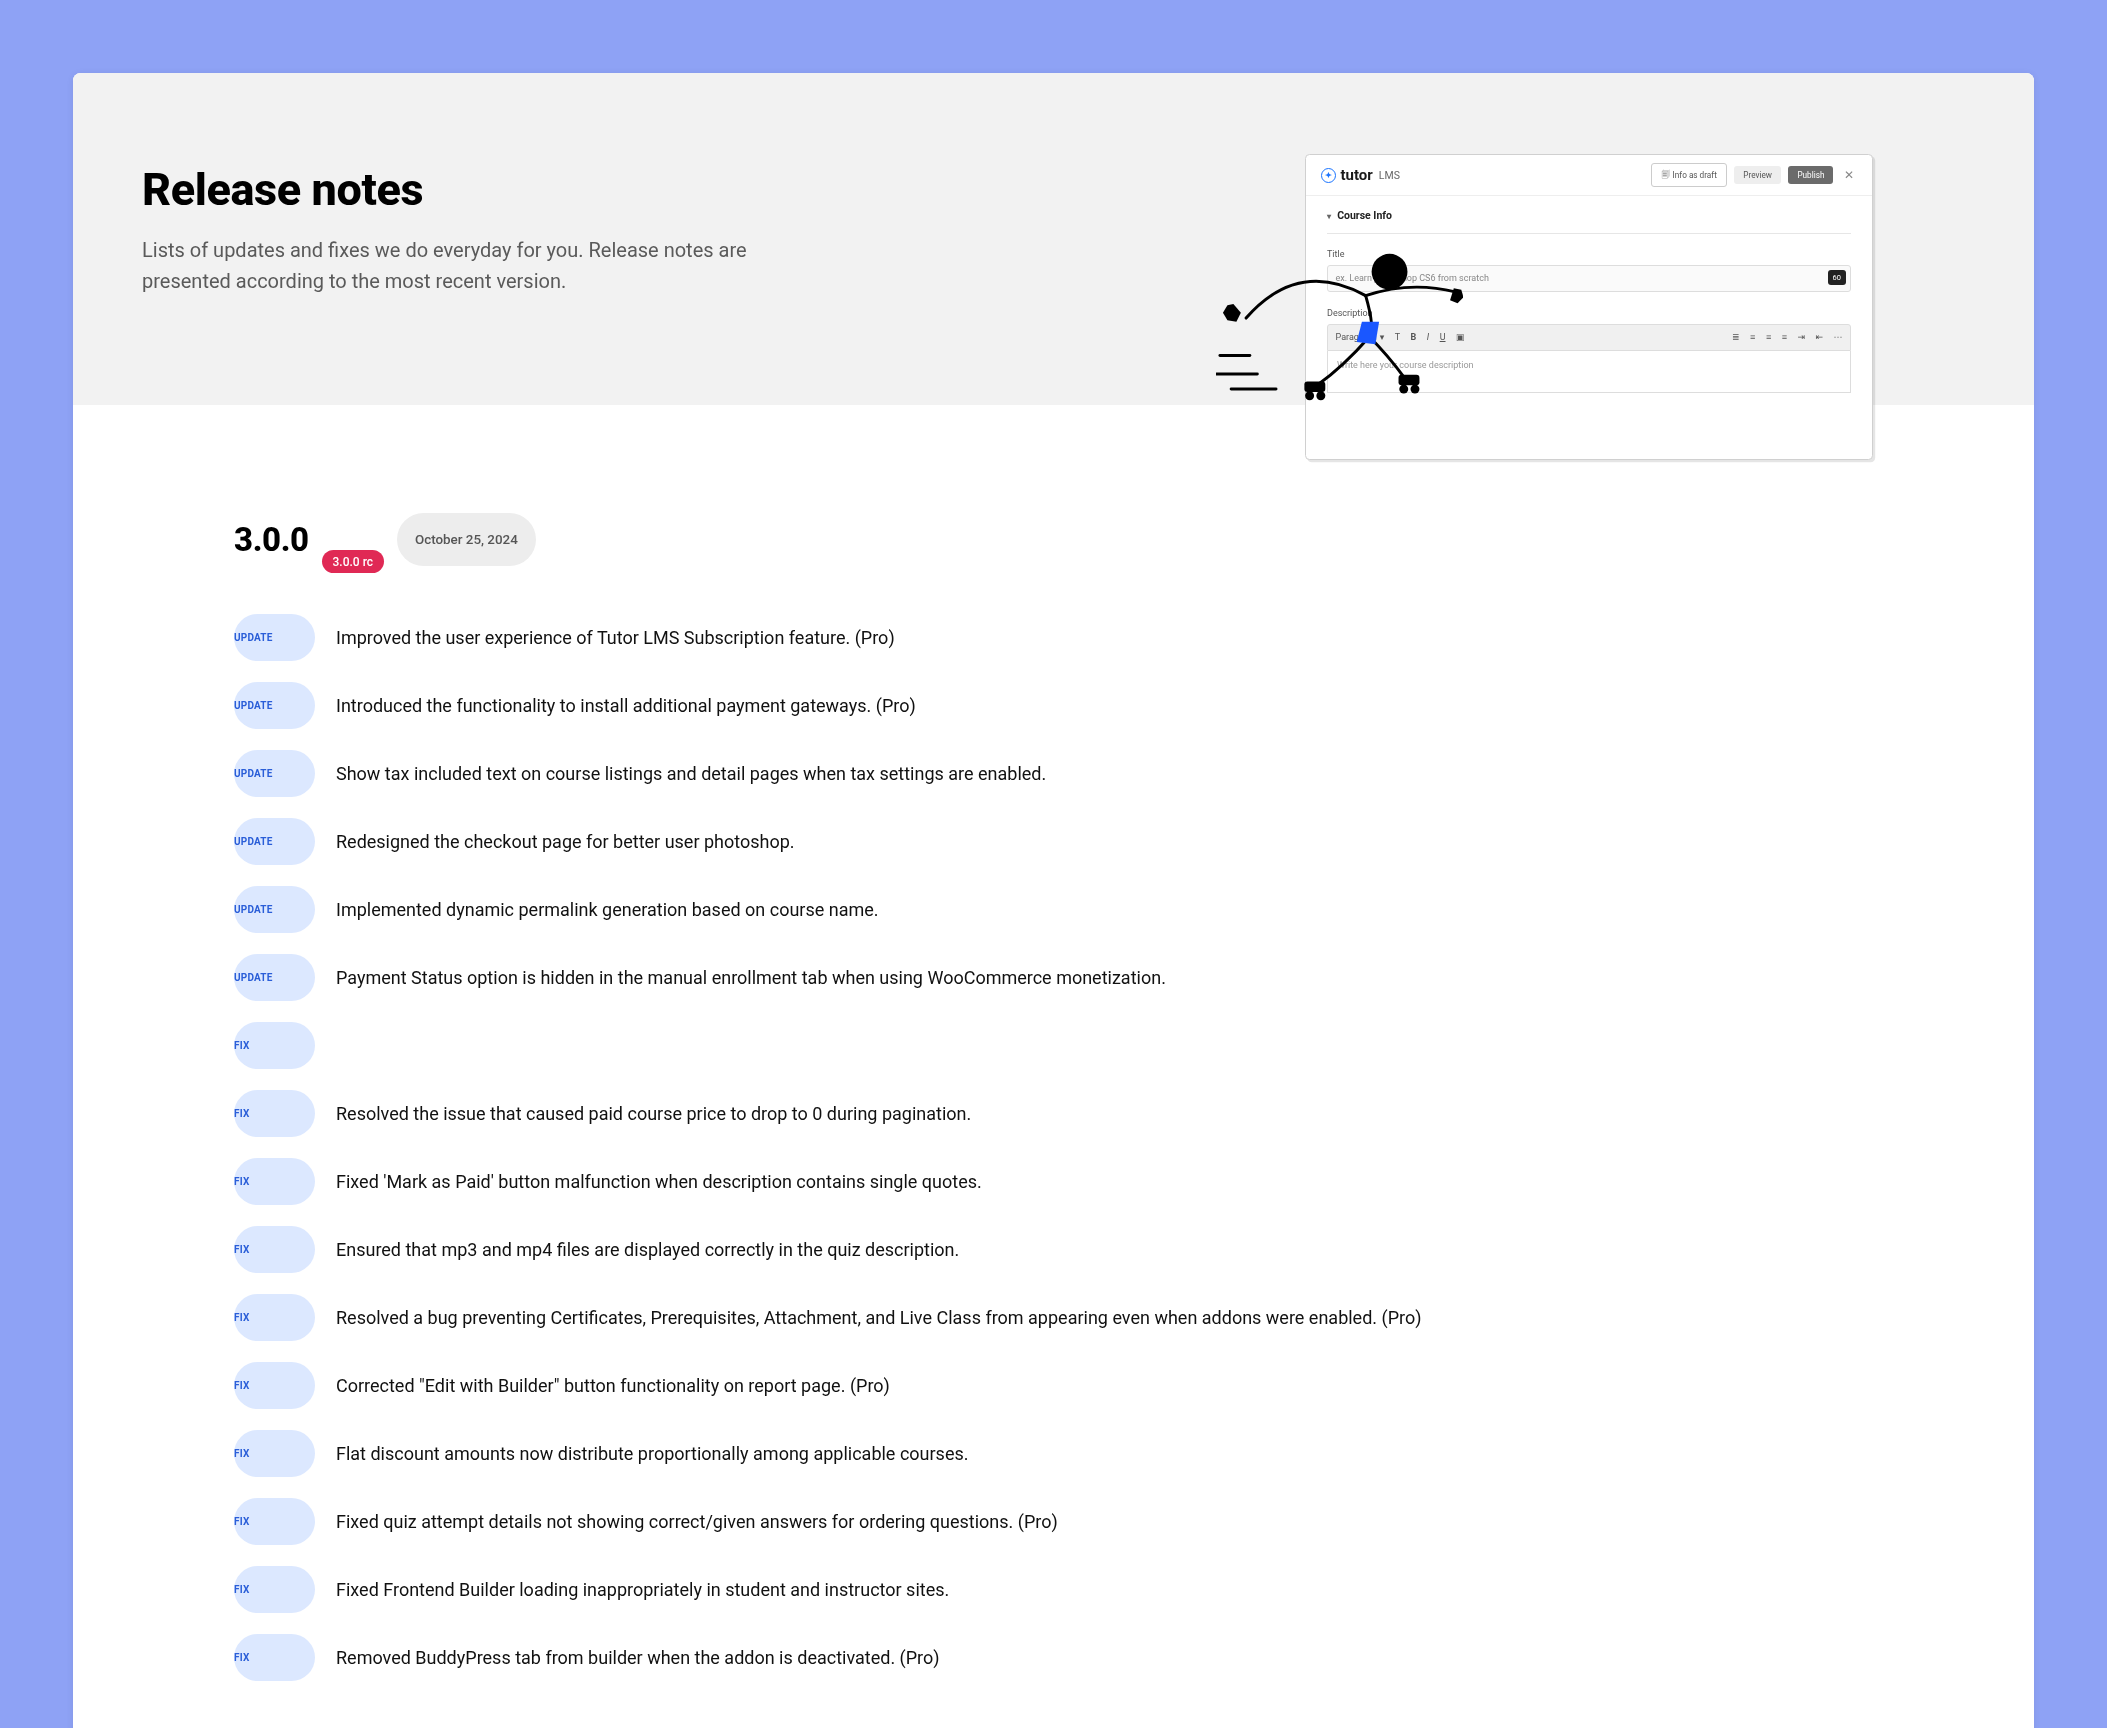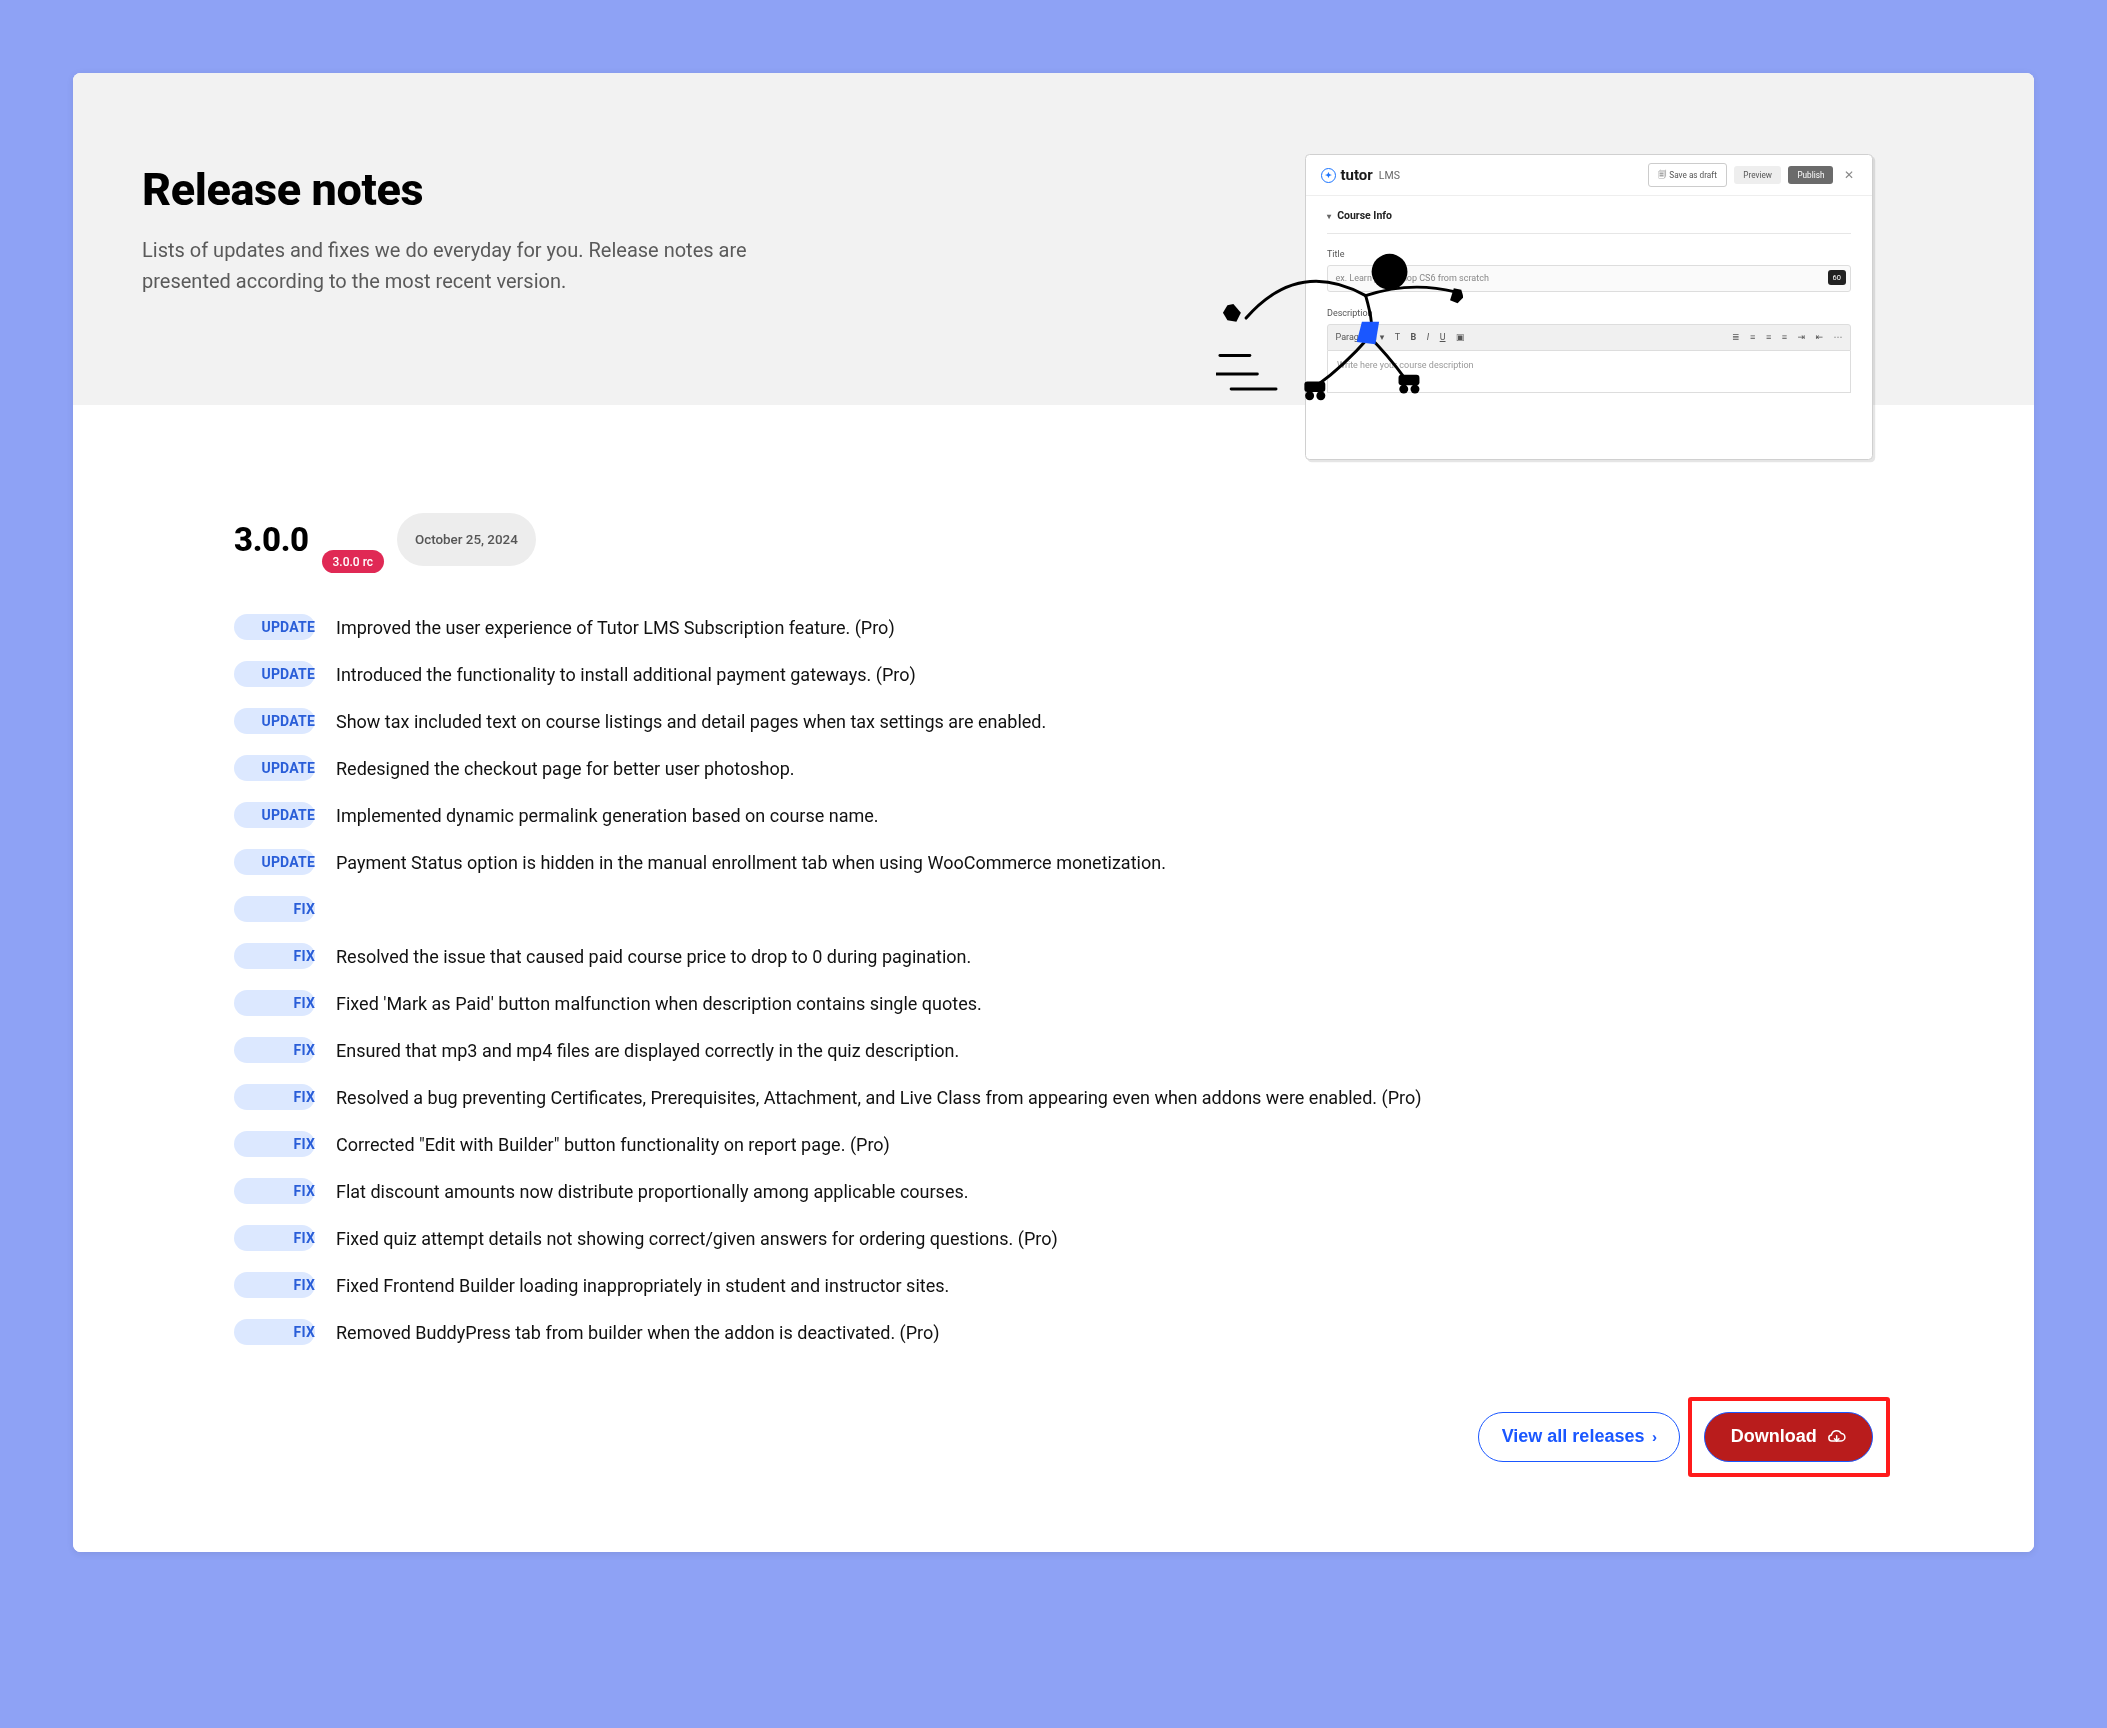--- a/index.html
+++ b/index.html
@@ -143,23 +143,23 @@
 }
 .badge-red {
   background:#e02955; color:#fff; font-size:12px; padding:4.5px 10.5px; border-radius: 746px; font-weight:500;margin-top:44px;
 }
 .badge-date {
   background:#ededed; color:#555; font-size:13.4px; padding:19px 18px; border-radius:746px; font-weight:500;
 }
 .items { display:flex; flex-direction:column; gap:21px; }
 .item { display:flex; align-items:center; gap:21px; }
 .pill {
-  min-width: 81px; text-align:right;
-  font-size:14px; font-weight:700;
-  padding:5px 0; border-radius:746px;
+  min-width: 81px; text-align:left;
+  font-size:10px; font-weight:700;
+  padding:18px 0; border-radius:746px;
   background:#dce8ff; color:#2a5ed8;
   letter-spacing:0.2px;
 }
 .item-text { font-size: 18px; color:#111; flex:1;}
 
 .btn-row {
   display:flex; align-items:center; gap:24px; margin-top:67px; position:relative;justify-content:flex-end;
 }
 .btn-outline {
   border:1.5px solid #1a57ff; color:#1a57ff; background:#fff;
@@ -227,21 +227,21 @@
       <div class="mock-window">
         <div class="mock-topbar">
           <div class="mock-logo">
             <span class="icon-circle">✦</span>
             <span>tutor</span>
             <span class="lms">LMS</span>
           </div>
           <div class="mock-top-buttons">
             <span class="mock-btn draft">
               <span>🗐</span>
-              <span>Save as draft</span>
+              <span>Info as draft</span>
             </span>
             <span class="mock-btn preview">
               <span>Preview</span>
             </span>
             <span class="mock-btn publish">
               <span>Publish</span>
             </span>
             <span class="mock-close">✕</span>
           </div>
         </div>

